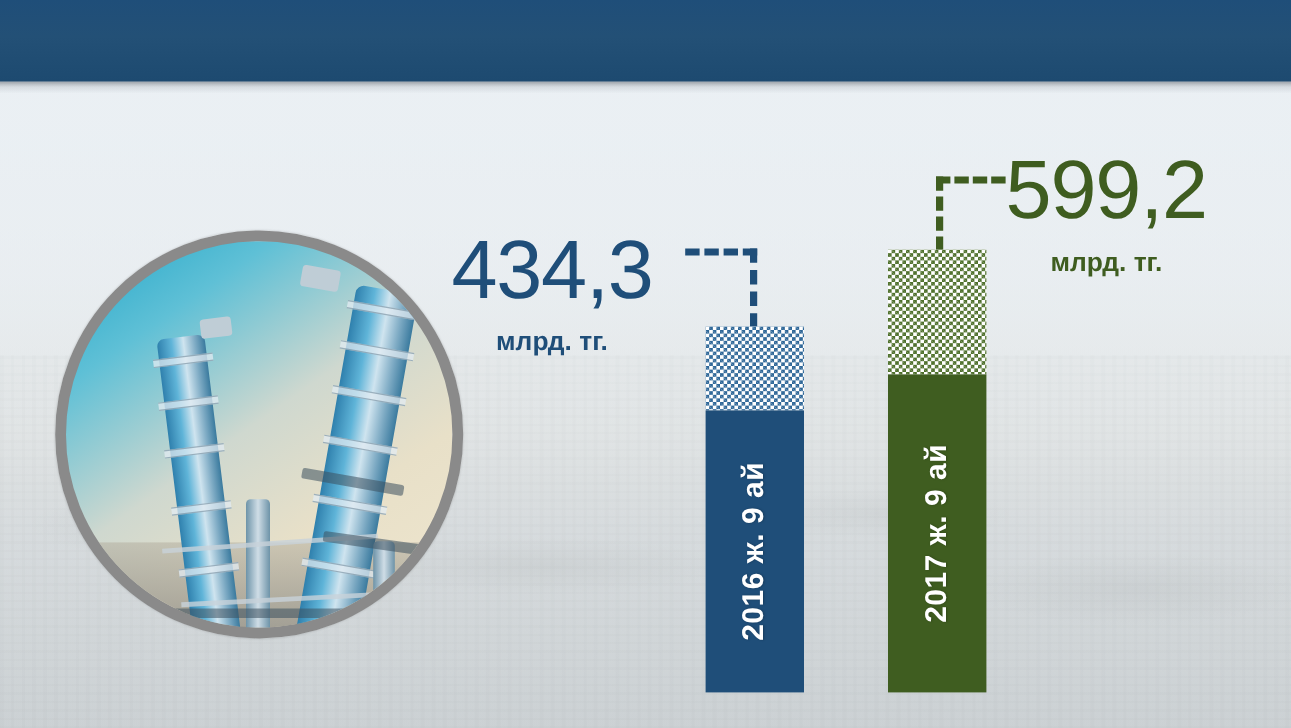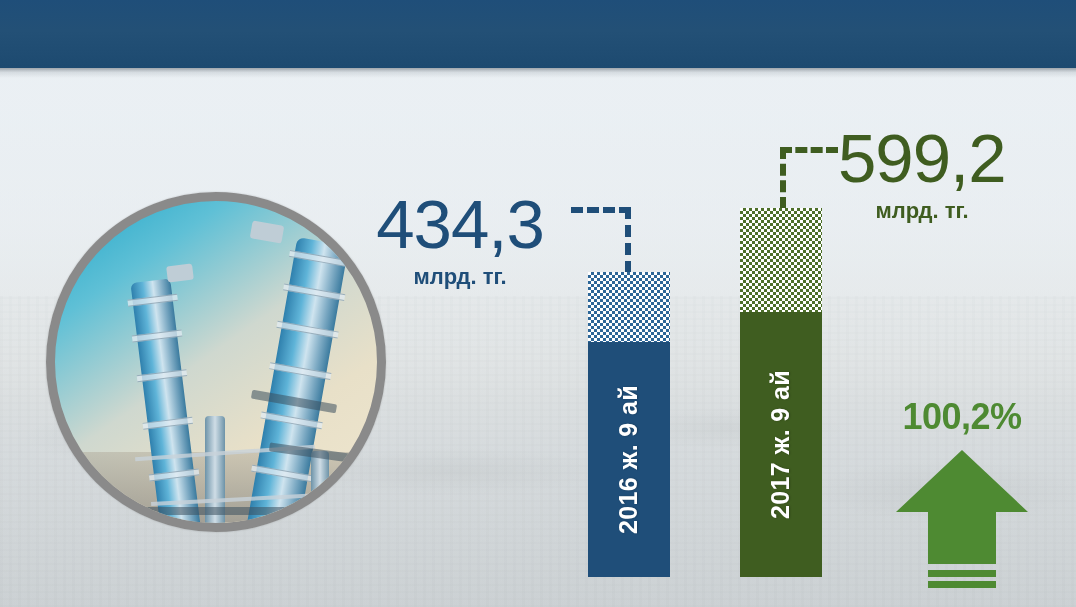--- a/index.html
+++ b/index.html
@@ -123,21 +123,21 @@
     background-image:
       linear-gradient(45deg,#4d6f2a 25%, transparent 25%, transparent 75%, #4d6f2a 75%),
       linear-gradient(45deg,#4d6f2a 25%, transparent 25%, transparent 75%, #4d6f2a 75%);
     background-size:6px 6px; background-position:0 0, 3px 3px;
   }
   #bar-2017 .bar-label{ top:104px; height:265px; }
 
   
   .callout{ position:absolute; z-index:5; text-align:center; }
   .callout .big{ font-size:69px; font-weight:normal; line-height:1.0; letter-spacing:-1px; }
-  .callout .unit{ font-size:22px; font-weight:bold; margin-top:5px; }
+  .callout .unit{ font-size:22px; font-weight:bold; margin-top:13px; }
   #callout-2016{ left:370px; top:190px; width:180px; color:#1f4e79; }
   #callout-2017{ left:838px; top:124px; width:200px; color:#3f5d20; text-align:left; }
   #callout-2017 .unit{ text-align:center; padding-right:32px; }
 
   
   .conn{ position:absolute; z-index:5; }
   .conn-h{ position:absolute; height:0; border-top:6px dashed; }
   .conn-v{ position:absolute; width:0; border-left:6px dashed; }
 
   #conn-2016 .conn-h{ left:571px; top:207px; width:60px; border-color:#1f4e79; }
@@ -230,22 +230,14 @@
   </div>
 
   <div class="bar" id="bar-2017">
     <div class="bar-check"></div>
     <div class="bar-solid"></div>
     <div class="bar-label">
       <span>2017 ж. 9 ай</span>
     </div>
   </div>
 
-  <div class="growth">
-    <div class="growth-pct">100,2%</div>
-    <svg class="growth-arrow" viewBox="0 0 140 150">
-      <polygon points="70,4 136,66 104,66 104,118 36,118 36,66 4,66" fill="#4e8a32"></polygon>
-      <rect x="36" y="124" width="68" height="7" fill="#4e8a32"></rect>
-      <rect x="36" y="135" width="68" height="7" fill="#4e8a32"></rect>
-    </svg>
-  </div>
 
 </div>
 
 </body></html>

